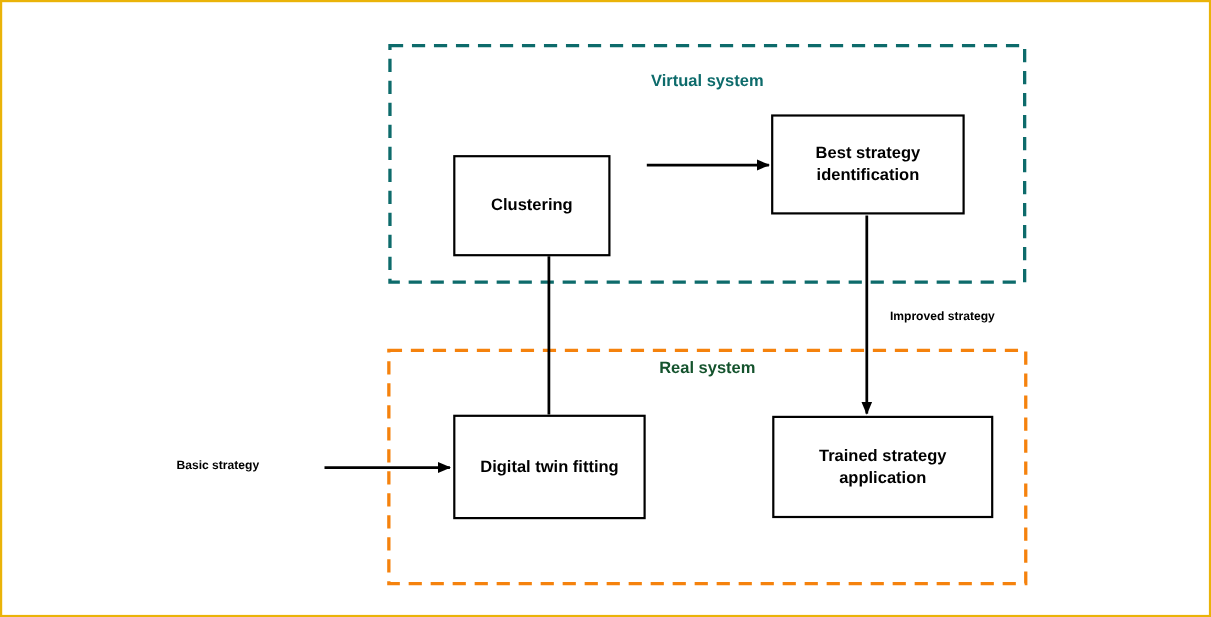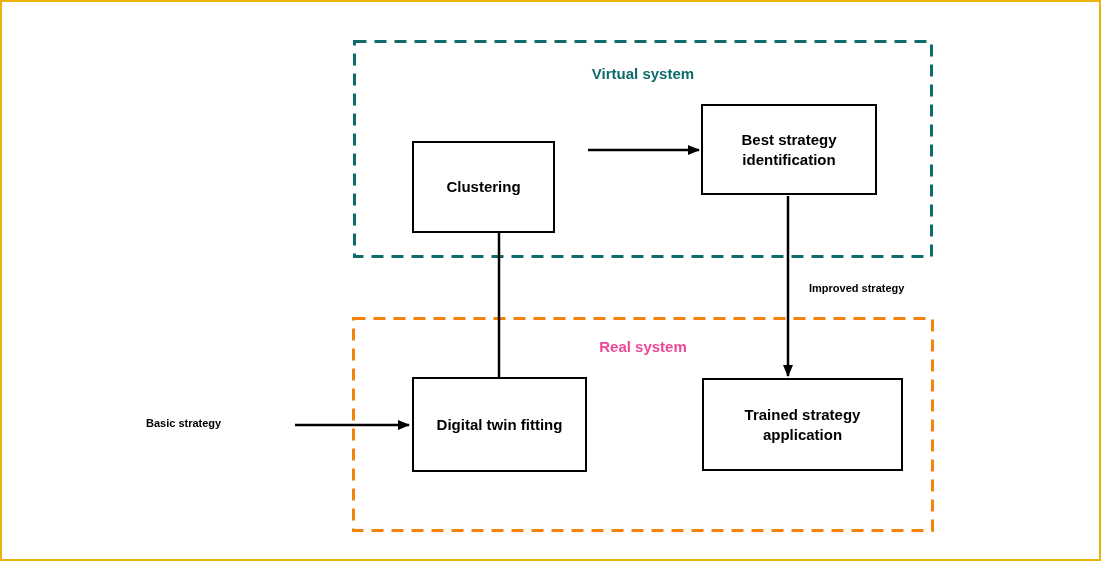--- a/index.html
+++ b/index.html
@@ -42,30 +42,30 @@
   .group-label {
     position: absolute;
     left: 352px;
     width: 578px;
     text-align: center;
     font-weight: bold;
     font-size: 15px;
     z-index: 2;
   }
   #virtual-system-label { top: 63px;  color: #0d6b6b; }
-  #real-system-label    { top: 336px; color: #ec4899; }
+  #real-system-label    { top: 324px; color: #14532d; }
   .edge-label {
     position: absolute;
     font-weight: bold;
     font-size: 11px;
     color: #000000;
     z-index: 2;
     white-space: nowrap;
   }
-  #basic-strategy-label    { left: 144px; top: 415px; width: 160px; }
+  #basic-strategy-label    { left: 116px; top: 415px; width: 160px; text-align: center; }
   #improved-strategy-label { left: 807px; top: 280px; }
 </style>
 </head>
 <body>
 
 <div id="canvas">
 
   <svg id="edges-svg" viewBox="0 0 1101 561" xmlns="http://www.w3.org/2000/svg">
     <defs>
       <marker id="arrowhead" markerUnits="userSpaceOnUse" markerWidth="14" markerHeight="12" refX="11" refY="6" orient="auto">

